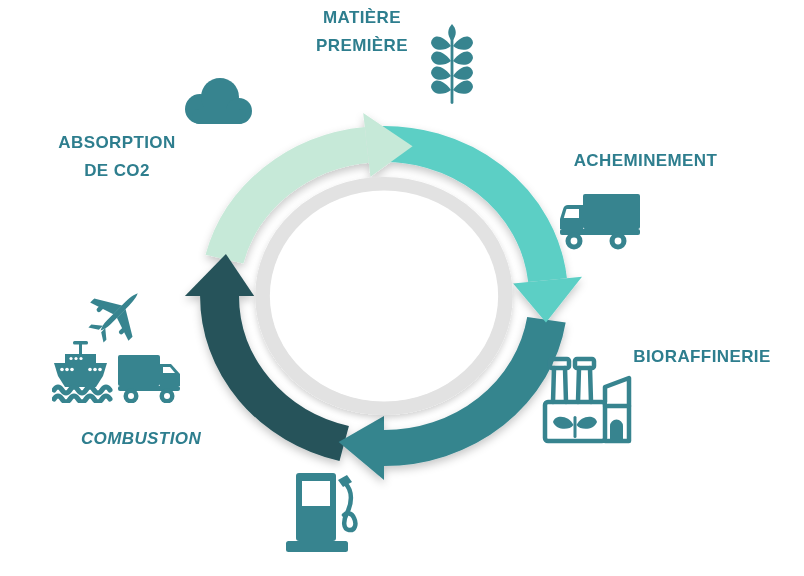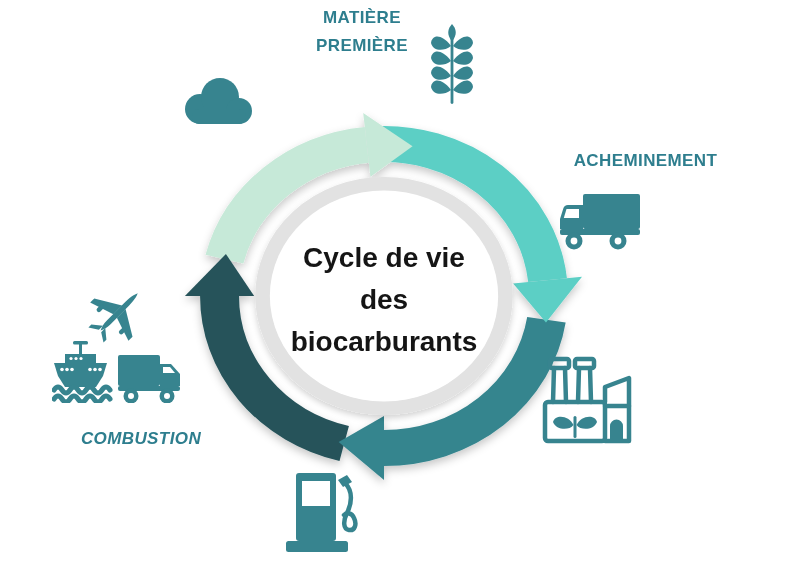--- a/index.html
+++ b/index.html
@@ -50,32 +50,32 @@
           <polygon points="364.7667627587518,113.00797125223772 371.45658440788156,176.6573725558072 410.39452300537334,146.30922154214437" fill="#c6e9d8"></polygon>
           <polygon points="566.9920287477623,276.7667627587518 503.3426274441928,283.45658440788156 533.6907784578557,322.3945230053734" fill="#5ccfc5"></polygon>
           <polygon points="384,480 384,416 342.10312191581613,442.1117777826245" fill="#36858e"></polygon>
           <polygon points="200,296.00000000000006 264,296 237.88822221737556,254.1031219158161" fill="#26535a"></polygon>
         </g>
       <circle cx="384" cy="296" r="112" fill="none" stroke-width="14" filter="url(#soft2)" stroke="#e2e2e2"></circle>
       <circle cx="384" cy="296" r="105.5" fill="#ffffff"></circle>
     </g>
   </svg>
 
-  <div class="center-title">
-    <div>Cycle de vie</div>
-    <div>des</div>
-    <div>biocarburants</div>
-  </div>
 
   <div class="step-label lbl-matiere">
     <div>MATIÈRE</div>
     <div>PREMIÈRE</div>
   </div>
   <div class="step-label lbl-acheminement">ACHEMINEMENT</div>
+  <div class="step-label lbl-bioraffinerie">BIORAFFINERIE</div>
   <div class="step-label lbl-combustion">COMBUSTION</div>
+  <div class="step-label lbl-absorption">
+    <div>ABSORPTION</div>
+    <div>DE CO2</div>
+  </div>
 
   <div class="icon ic-wheat">
     <svg viewBox="0 0 50 80" fill="currentColor">
       <rect x="23.6" y="10" width="2.8" height="70" rx="1.4"></rect>
       <path d="M25 0 C29.5 5 30.5 10.5 25 17.5 C19.5 10.5 20.5 5 25 0 Z"></path>
       <path d="M24 22 C14 9 5 11 4 19 C6 27 16 28 24 22 Z"></path>
       <path d="M24 37 C14 24 5 26 4 34 C6 42 16 43 24 37 Z"></path>
       <path d="M24 52 C14 39 5 41 4 49 C6 57 16 58 24 52 Z"></path>
       <path d="M24 66 C14 53 5 55 4 63 C6 71 16 72 24 66 Z"></path>
       <path d="M26 22 C36 9 45 11 46 19 C44 27 34 28 26 22 Z"></path>

